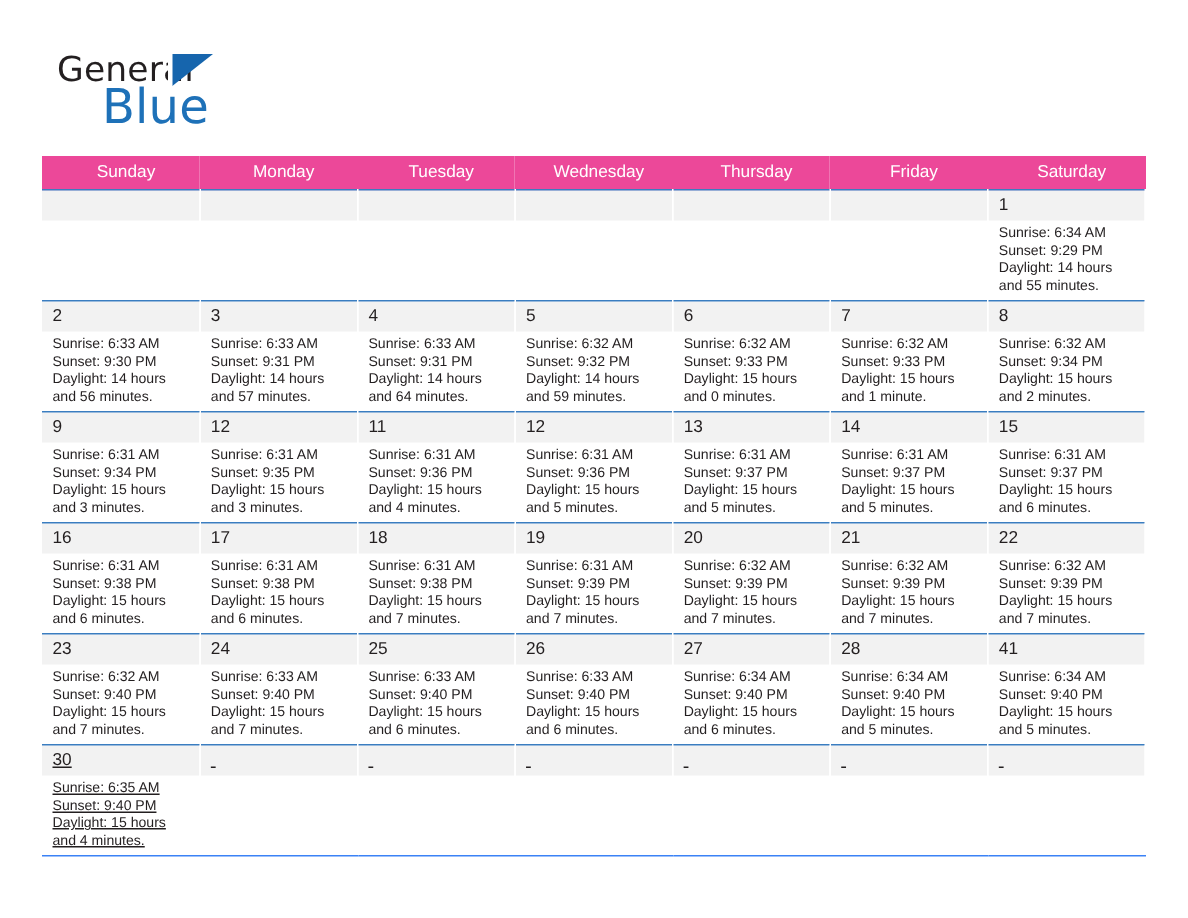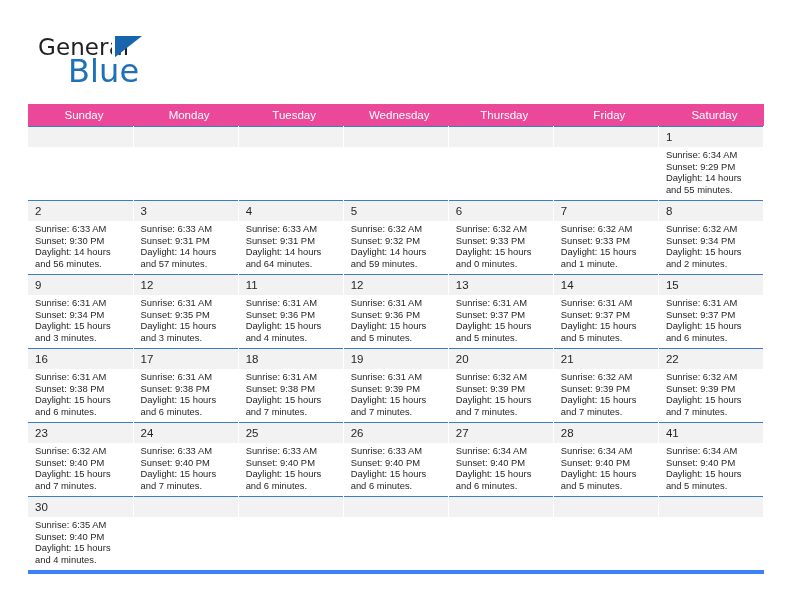--- a/index.html
+++ b/index.html
@@ -123,21 +123,22 @@
   table.cal td {
     width: 105.14px;
     vertical-align: top;
     padding: 0;
     border-top: 1px solid #3a7dc0;
     border-right: 1px solid #ffffff;
     height: 73px;
     background: #ffffff;
   }
   table.cal tr.week-last td {
-    border-bottom: 4px solid #3b82f6;
+    border-bottom: 1px solid #3b82f6;
+    text-decoration: underline;
   }
   .daynum {
     background: #f2f2f2;
     font-size: 11.5px;
     line-height: 14px;
     color: #231f20;
     padding: 3px 0 3px 7px;
     min-height: 14px;
   }
   .cell-empty .daynum {

